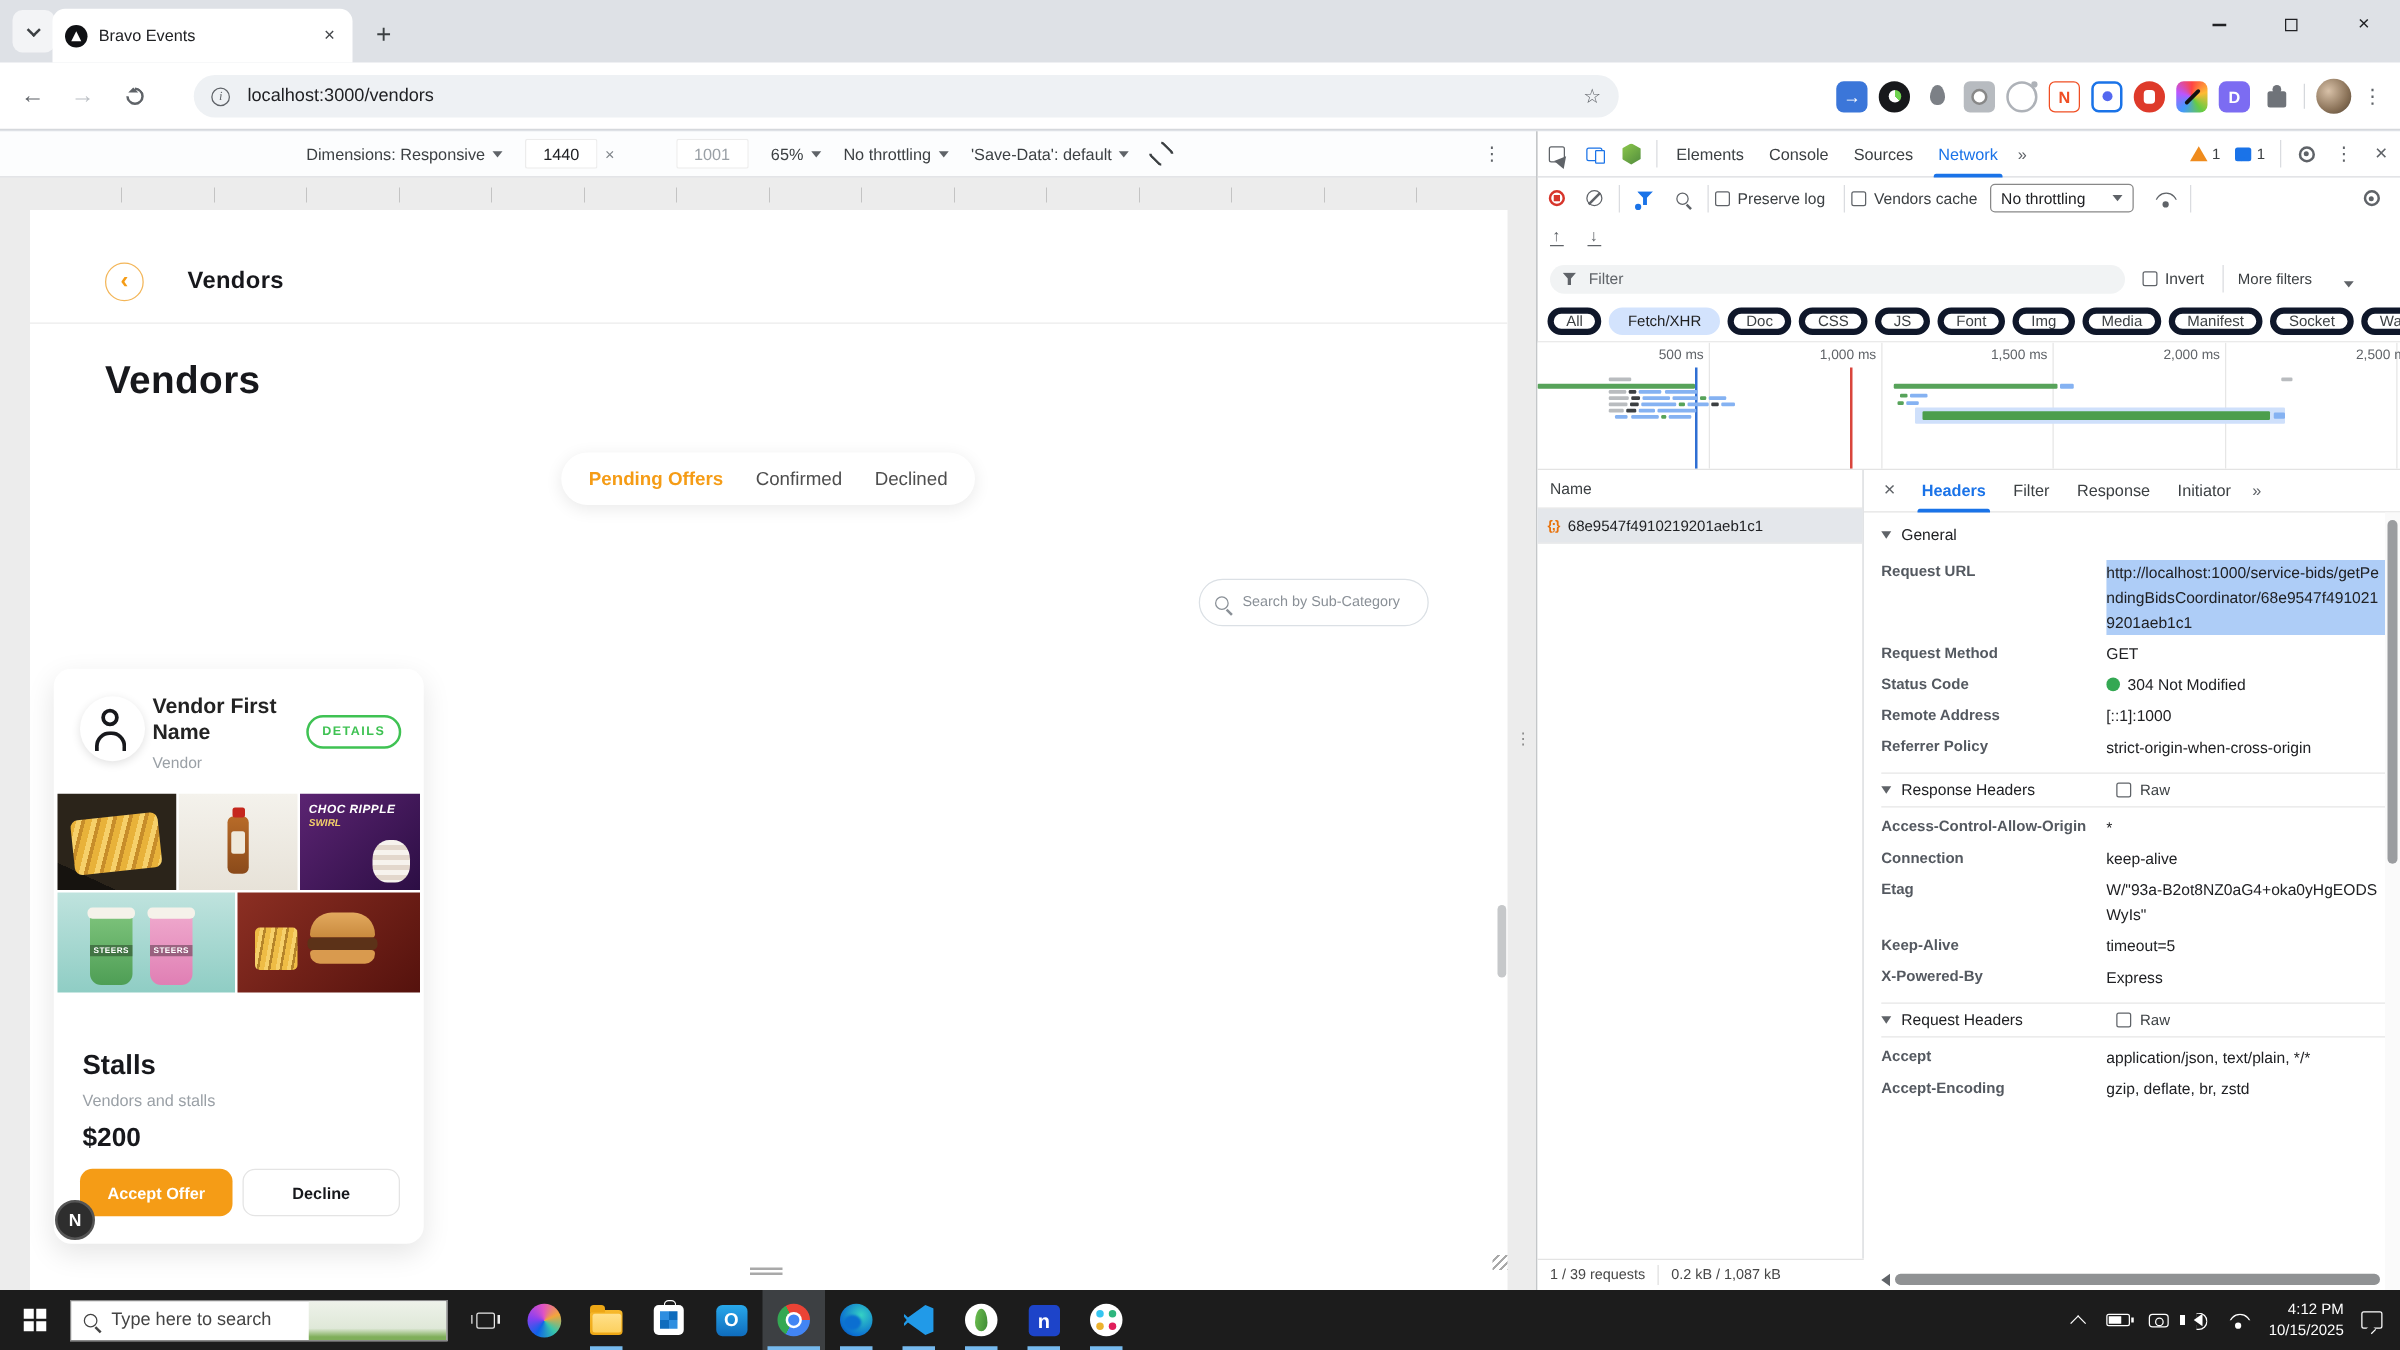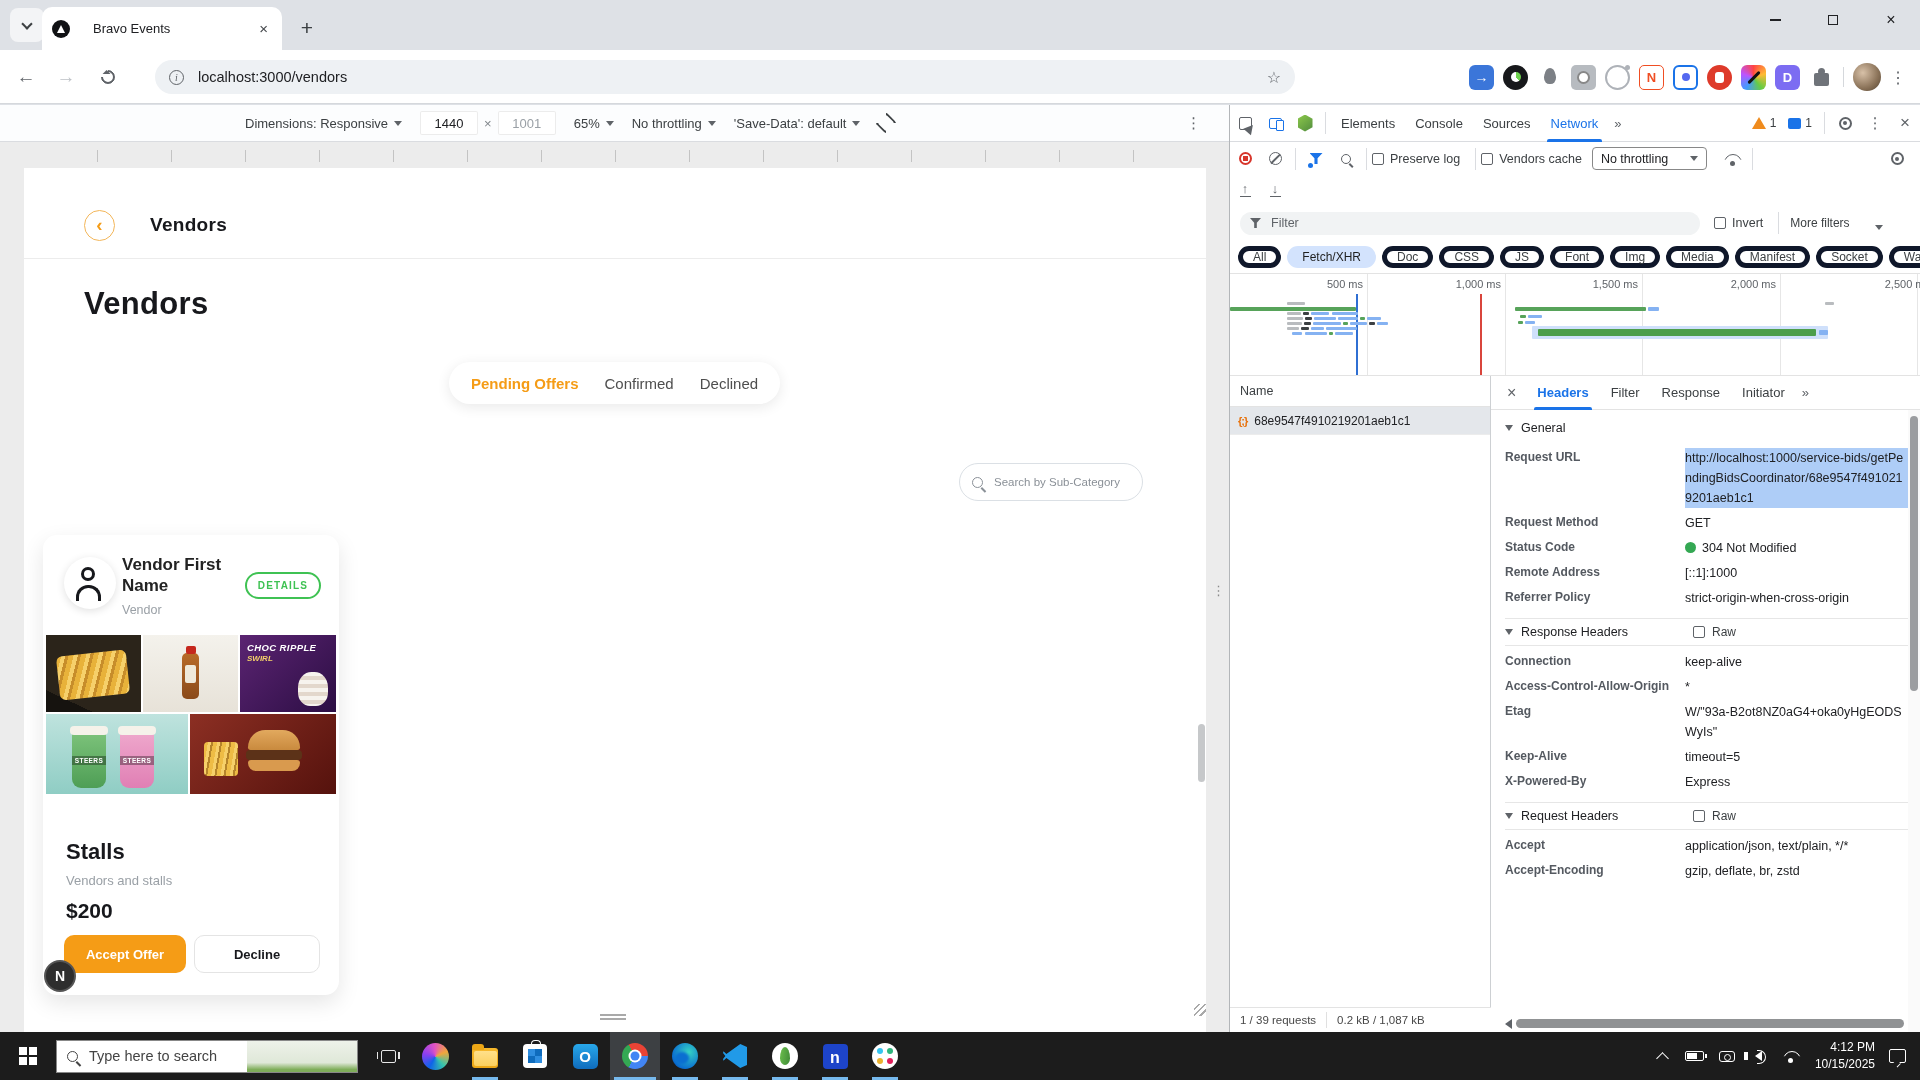--- a/index.html
+++ b/index.html
@@ -10,21 +10,21 @@
   
   .tabstrip{position:absolute;left:0;top:0;width:1920px;height:50px;background:#dee1e6;}
   .tab-chevron{position:absolute;left:10px;top:8px;width:34px;height:34px;border-radius:8px;background:#f3f4f6;
     display:flex;align-items:center;justify-content:center;}
   .chev-down{width:8px;height:8px;border-left:2px solid #3c4043;border-bottom:2px solid #3c4043;transform:rotate(-45deg);margin-top:-3px;}
   .tab{position:absolute;left:42px;top:7px;width:240px;height:43px;background:#fff;border-radius:10px 10px 0 0;
     display:flex;align-items:center;padding:0 10px;}
   .favicon{width:18px;height:18px;border-radius:50%;background:#101114;position:relative;flex:none;}
   .favicon::after{content:"";position:absolute;left:5px;top:5px;width:0;height:0;
     border-left:4px solid transparent;border-right:4px solid transparent;border-bottom:8px solid #fff;}
-  .tab-title{font-size:13px;color:#202124;margin-left:23px;flex:1;white-space:nowrap;overflow:hidden;}
+  .tab-title{font-size:13px;color:#202124;margin-left:9px;flex:1;white-space:nowrap;overflow:hidden;}
   .tab-close{font-size:15px;color:#45484c;padding:0 4px;cursor:default;}
   .newtab{position:absolute;left:292px;top:13px;width:30px;height:30px;display:flex;align-items:center;justify-content:center;
     font-size:21px;color:#3c4043;}
   .wincontrols{position:absolute;right:0;top:0;height:40px;display:flex;}
   .winbtn{width:58px;height:40px;display:flex;align-items:center;justify-content:center;color:#202124;}
   .min-glyph{width:11px;height:1.5px;background:#202124;}
   .max-glyph{width:10px;height:10px;border:1.2px solid #202124;}
   .close-glyph{font-size:16px;line-height:1;}
 
   .toolbar{position:absolute;left:0;top:50px;width:1920px;height:54px;background:#fff;border-bottom:1px solid #d5d8dc;}
@@ -67,21 +67,21 @@
   .avatar{width:28px;height:28px;border-radius:50%;background:radial-gradient(circle at 35% 35%,#d8c1a8,#8a7258 60%,#50402f);}
   .kebab{font-size:16px;color:#5f6368;letter-spacing:0;}
 
   
   .devicebar{position:absolute;left:0;top:105px;width:1229px;height:37px;background:#fcfdfe;border-bottom:1px solid #dadce0;
     display:flex;align-items:center;font-size:13px;color:#3c4043;}
   .db-item{display:flex;align-items:center;gap:6px;margin-right:18px;}
   .caret{width:0;height:0;border-left:4px solid transparent;border-right:4px solid transparent;border-top:5px solid #5f6368;}
   .dim-input{width:58px;height:24px;border:none;background:#fff;border-radius:2px;text-align:center;font-size:13px;color:#202124;
     font-family:"Liberation Sans",sans-serif;outline:none;box-shadow:0 0 0 1px #ececec inset;}
-  .dim-input.dim-h{color:#9aa0a6;}
+  .dim-input.dim-h{color:#9aa0a6;margin-left:43px;}
   .rotate-icon{width:16px;height:16px;border:2px solid #3c4043;border-radius:4px;transform:rotate(45deg);border-left-color:transparent;border-right-color:transparent;}
   .db-kebab{position:absolute;right:28px;font-size:15px;color:#5f6368;}
 
   
   .viewport{position:absolute;left:0;top:142px;width:1229px;height:890px;background:#ececec;overflow:hidden;}
   .ruler{position:absolute;left:24px;top:8px;width:1182px;height:12px;
     background:repeating-linear-gradient(90deg,transparent 0 73px,#c3c3c3 73px 74px);}
   .page{position:absolute;left:24px;top:26px;width:1182px;height:864px;background:#fff;overflow:hidden;}
   .handle-dots{position:absolute;left:1212px;top:446px;color:#8a8a8a;font-size:13px;letter-spacing:0;line-height:6px;}
   .handle-h{position:absolute;left:600px;top:872px;width:26px;height:6px;border-top:2px solid #a9a9a9;border-bottom:2px solid #a9a9a9;}
@@ -713,32 +713,32 @@
           <span class="sec-caret"></span>
           <span class="sec-title">Response Headers</span>
           <span class="raw-wrap">
             <span class="cb"></span>
             <span>Raw</span>
           </span>
         </div>
         <div class="kv-list">
 
             <div class="kv-row">
+              <span class="kv-key">Access-Control-Allow-Origin</span>
+              <span class="kv-val">
+
+                <span class="kv-text">*</span>
+              </span>
+            </div>
+
+            <div class="kv-row">
               <span class="kv-key">Connection</span>
               <span class="kv-val">
 
                 <span class="kv-text">keep-alive</span>
-              </span>
-            </div>
-
-            <div class="kv-row">
-              <span class="kv-key">Access-Control-Allow-Origin</span>
-              <span class="kv-val">
-
-                <span class="kv-text">*</span>
               </span>
             </div>
 
 
             <div class="kv-row">
               <span class="kv-key">Etag</span>
               <span class="kv-val">
 
                 <span class="kv-text brk">W/"93a-B2ot8NZ0aG4+oka0yHgEODSWyIs"</span>
               </span>

